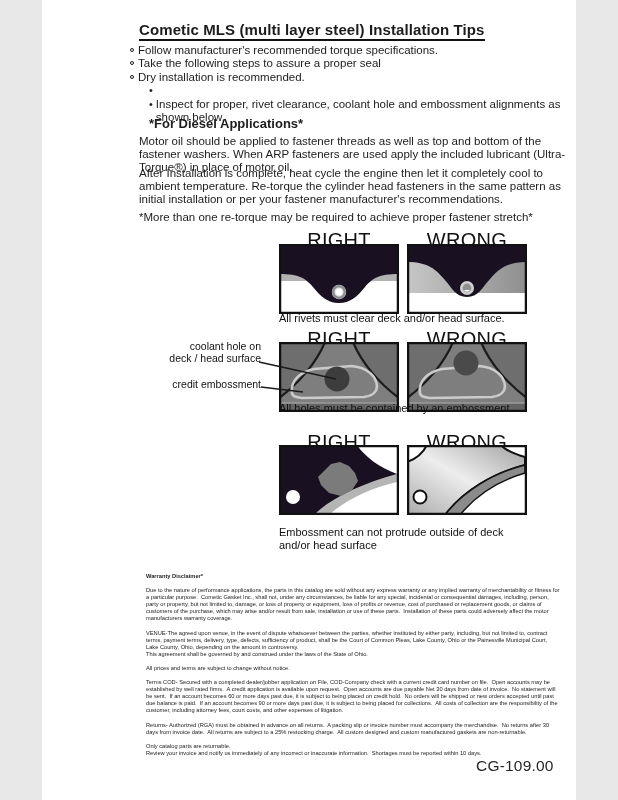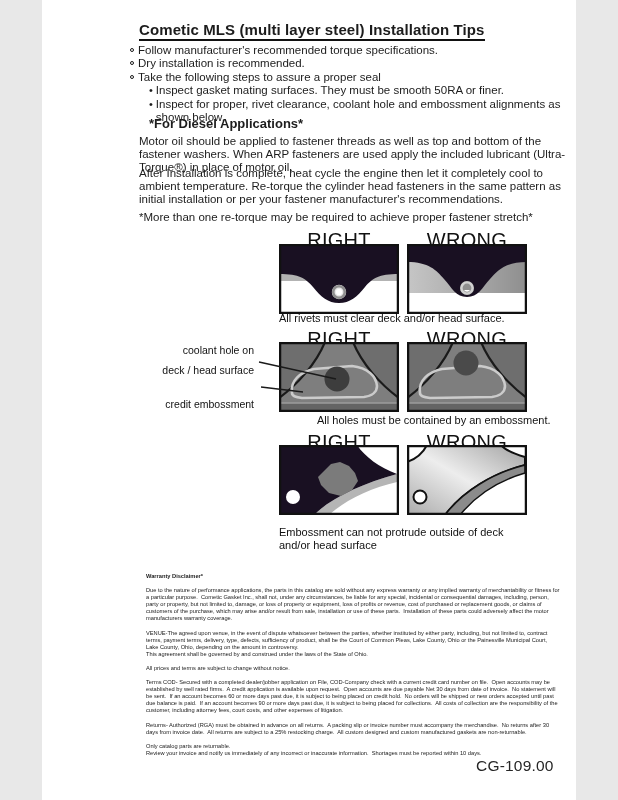--- a/index.html
+++ b/index.html
@@ -24,26 +24,26 @@
   .hdr { position:absolute; width:120px; text-align:center; font-size:20px; letter-spacing:0.3px; color:#111; }
   .img { position:absolute; width:120px; height:70px; }
   .img svg { display:block; width:120px; height:70px; }
   .cap { position:absolute; left:237px; font-size:11px; font-weight:normal; color:#111; white-space:pre-line; line-height:12.5px; }
 
   .h-r1 { top:229px; left:237px; } .h-w1 { top:229px; left:365px; }
   .i-r1 { top:244px; left:237px; } .i-w1 { top:244px; left:365px; }
   .c1 { top:312px; }
   .h-r2 { top:328px; left:237px; } .h-w2 { top:328px; left:365px; }
   .i-r2 { top:342px; left:237px; } .i-w2 { top:342px; left:365px; }
-  .c2 { top:414px;margin-left:38px; }
+  .c2 { top:402px; }
   .h-r3 { top:431px; left:237px; } .h-w3 { top:431px; left:365px; }
   .i-r3 { top:445px; left:237px; } .i-w3 { top:445px; left:365px; }
   .c3 { top:526px; }
 
-  .callouts { position:absolute; left:106px; top:340px; width:106px; font-size:10.5px; line-height:20px; text-align:right; color:#111; }
+  .callouts { position:absolute; left:113px; top:340px; width:106px; font-size:10.5px; line-height:12px; text-align:right; color:#111; }
   .callout-2 { margin-top:14px; }
   .pointer-lines { position:absolute; left:120px; top:330px; width:280px; height:100px; pointer-events:none; }
 
   .legal { position:absolute; left:104px; top:573px; width:414px; font-size:5.7px; line-height:7.1px; color:#222; }
   .legal-head { font-weight:bold; margin-bottom:7px; }
   .legal p { white-space:pre-wrap; margin-bottom:7px; }
   .footer { position:absolute; left:390px; top:757px; font-size:15.5px; color:#262626; letter-spacing:0.2px;margin-left:44px; }
 </style>
 </head>
 <body>
@@ -52,29 +52,28 @@
 
   <div class="title">Cometic MLS (multi layer steel) Installation Tips</div>
 
   <div class="bullets">
     <div class="bullet-row">
       <span class="ring"></span>
       <span>Follow manufacturer's recommended torque specifications.</span>
     </div>
     <div class="bullet-row">
       <span class="ring"></span>
-      <span>Dry installation is recommended.</span>
+      <span>Take the following steps to assure a proper seal</span>
     </div>
     <div class="bullet-row">
       <span class="ring"></span>
-      <span>Take the following steps to assure a proper seal</span>
+      <span>Dry installation is recommended.</span>
     </div>
     <div class="bullet-row sub">
       <span class="dot">•</span>
-      <span>Inspect gasket mating surfaces.  They must be smooth 50RA or finer.</span>
     </div>
     <div class="bullet-row sub">
       <span class="dot">•</span>
       <span>Inspect for proper, rivet clearance, coolant hole and embossment alignments as shown below.</span>
     </div>
   </div>
 
   <div class="diesel-head">*For Diesel Applications*</div>
   <div class="para p1">Motor oil should be applied to fastener threads as well as top and bottom of the fastener washers. When ARP fasteners are used apply the included lubricant (Ultra-Torque®) in place of motor oil.</div>
   <div class="para p2">After Installation is complete, heat cycle the engine then let it completely cool to ambient temperature. Re-torque the cylinder head fasteners in the same pattern as initial installation or per your fastener manufacturer's recommendations.</div>

